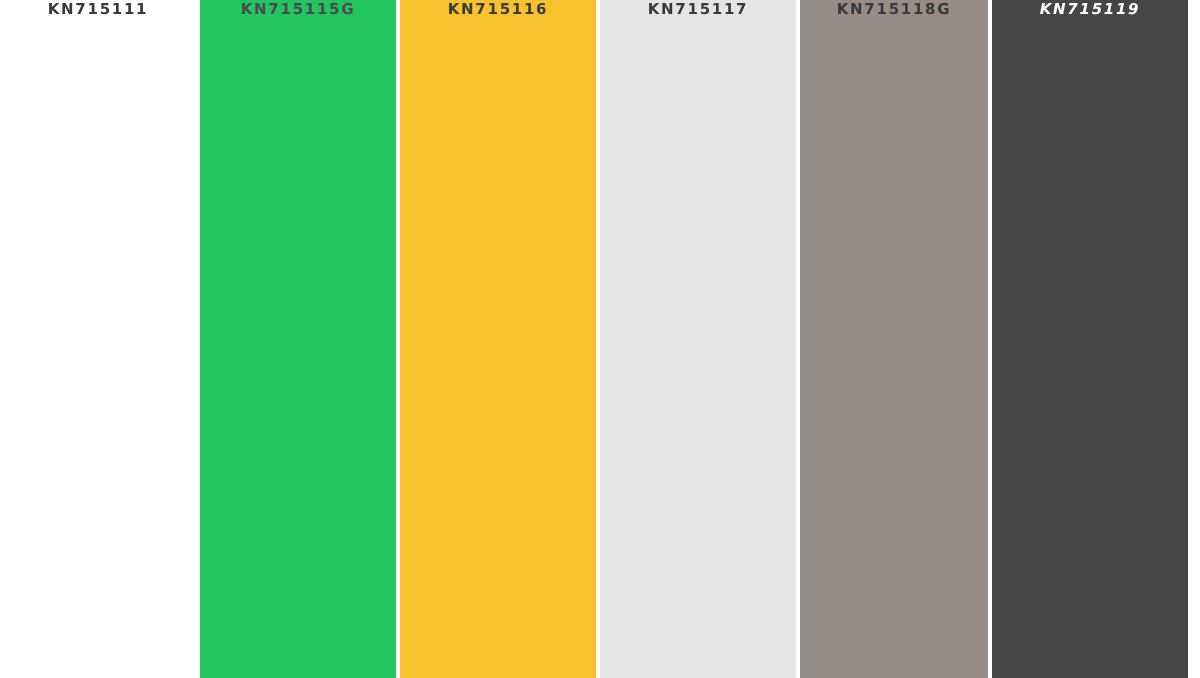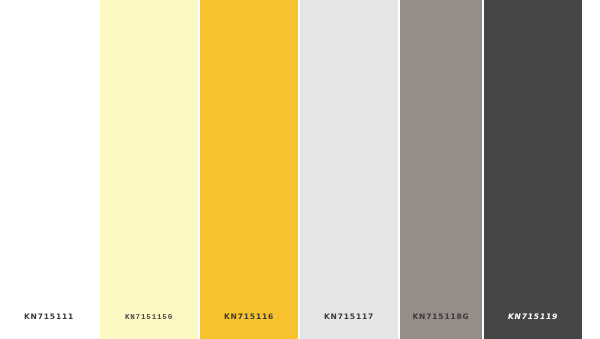--- a/index.html
+++ b/index.html
@@ -19,21 +19,21 @@
     align-items: stretch;
     overflow: hidden;
     font-family: "DejaVu Sans", "Liberation Sans", sans-serif;
   }
 
   .swatch {
     position: relative;
     height: 100%;
     box-sizing: border-box;
     display: flex;
-    align-items: flex-end;
+    align-items: flex-start;
     justify-content: center;
     flex: 0 0 auto;
   }
 
   
   .swatch + .swatch {
     border-left: 2px solid #ffffff;
   }
 
   .swatch-label {
@@ -54,28 +54,28 @@
   .label-muted { color: #4a4a52; }
 </style>
 </head>
 <body>
 
 <div id="palette-card" style="width: 600px; height: 339px; background: rgb(255, 255, 255);">
 
 <div class="swatch" style="background: rgb(255, 255, 255); width: 98px;">
       <span class="swatch-label label-dark" style="color: rgb(58, 58, 58);">KN715111</span>
     </div>
-    <div class="swatch" style="background: #fef9c3; width: 100px; font-family: Liberation Mono, monospace;">
+    <div class="swatch" style="background: #22c55e; width: 100px;">
       <span class="swatch-label label-muted" style="color: rgb(74, 74, 82);">KN715115G</span>
     </div>
     <div class="swatch" style="background: rgb(247, 194, 46); width: 100px;">
       <span class="swatch-label label-dark" style="color: rgb(58, 58, 58);">KN715116</span>
     </div>
     <div class="swatch" style="background: #e5e5e5; width: 100px;">
       <span class="swatch-label label-dark" style="color: rgb(58, 58, 58);">KN715117</span>
     </div>
-    <div class="swatch" style="background: rgb(150, 141, 136); width: 84px;">
+    <div class="swatch" style="background: rgb(150, 141, 136); width: 96px;">
       <span class="swatch-label label-dark" style="color: rgb(58, 58, 58);">KN715118G</span>
     </div>
     <div class="swatch" style="background: rgb(70, 70, 70); width: 100px;">
       <span class="swatch-label label-light" style="color: rgb(255, 255, 255); font-style: italic;">KN715119</span>
     </div>
   </div>
 
 </body></html>

